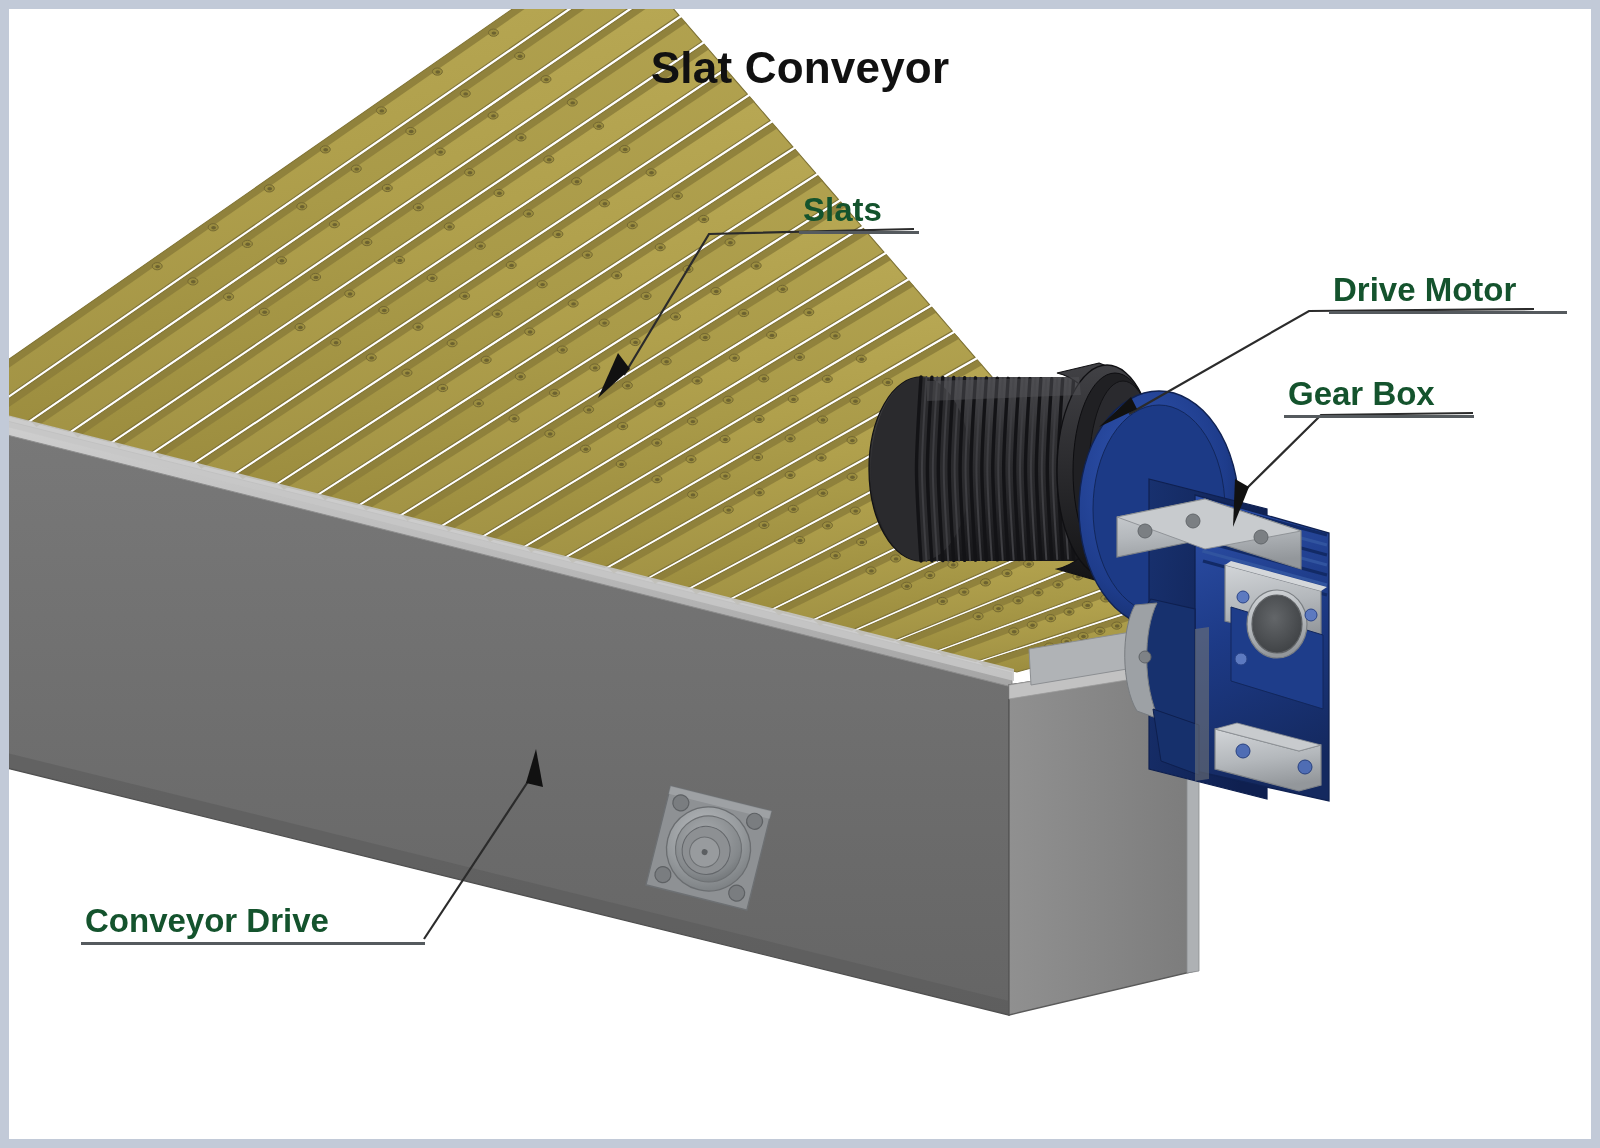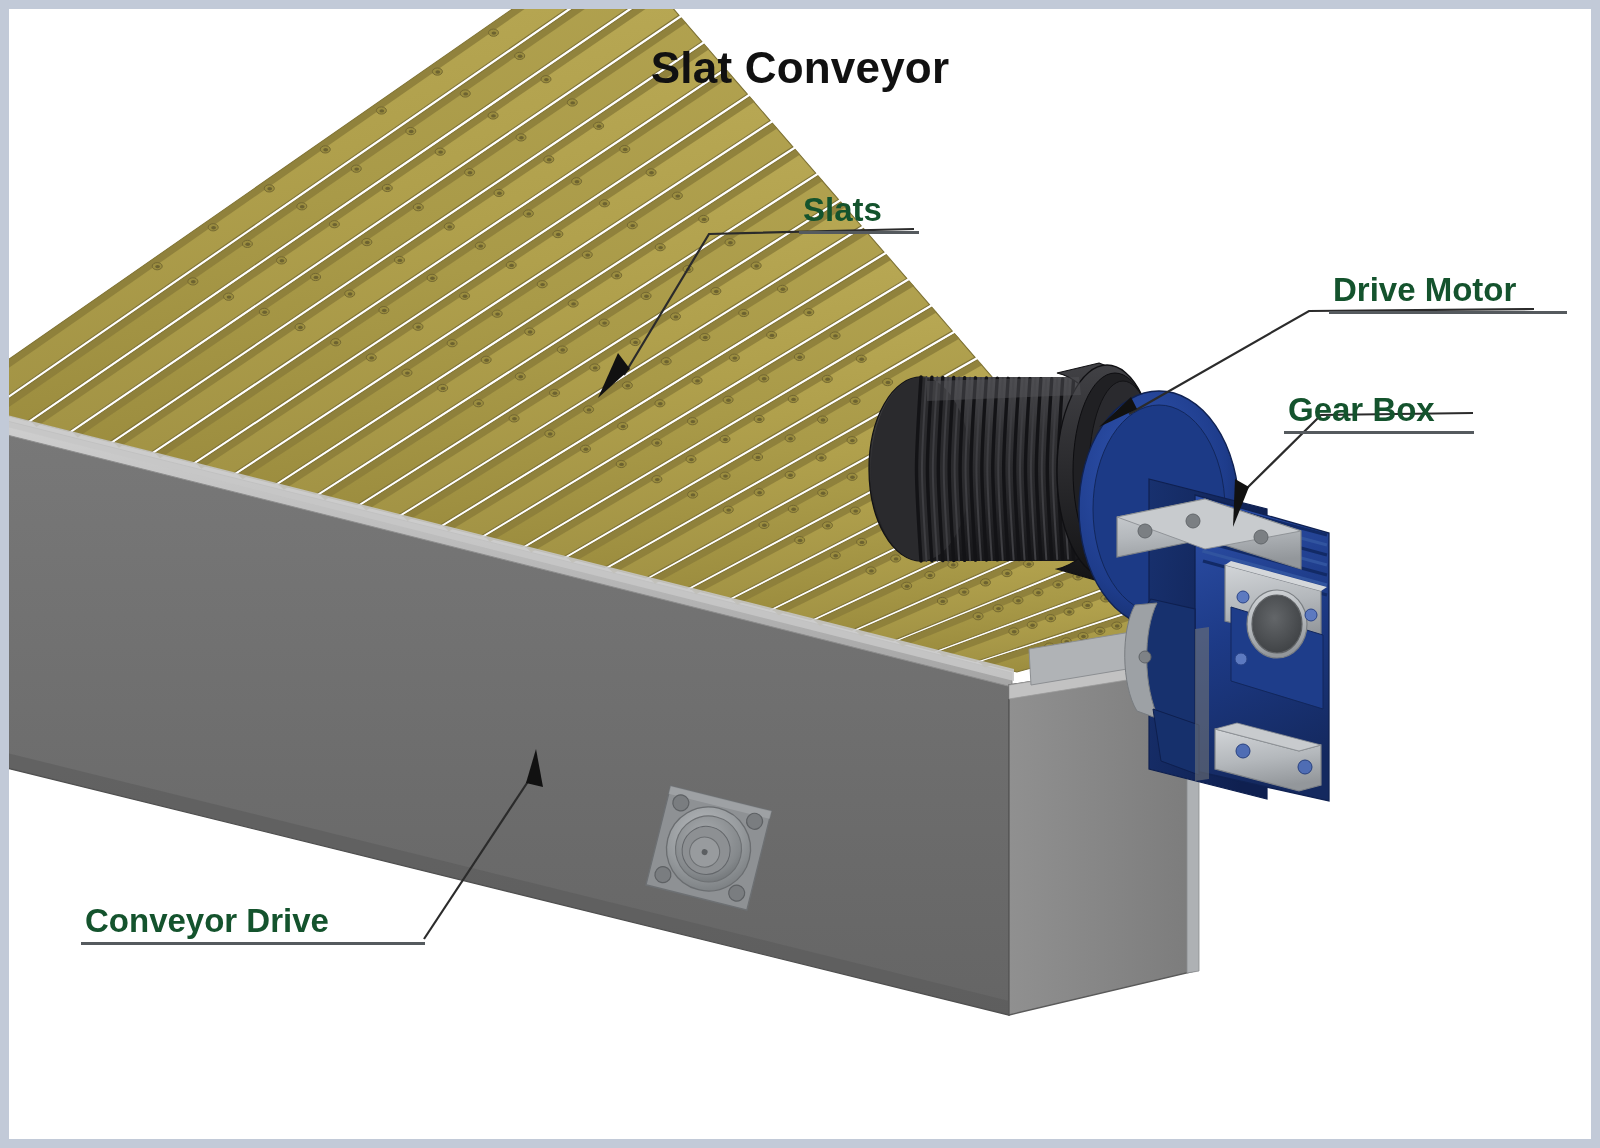--- a/index.html
+++ b/index.html
@@ -770,21 +770,21 @@
     <div class="callout" style="left:790px; top:184px; width:120px;">
       <span class="callout-text">Slats</span>
       <span class="callout-rule"></span>
     </div>
 
     <div class="callout" style="left:1290px; top:264px; width:238px;margin-left:30px;">
       <span class="callout-text">Drive Motor</span>
       <span class="callout-rule"></span>
     </div>
 
-    <div class="callout" style="left:1275px; top:384px; width:190px;">
+    <div class="callout" style="left:1275px; top:368px; width:190px;">
       <span class="callout-text">Gear Box</span>
       <span class="callout-rule"></span>
     </div>
 
     <div class="callout" style="left:72px; top:895px; width:344px;">
       <span class="callout-text">Conveyor Drive</span>
       <span class="callout-rule"></span>
     </div>
 
 

